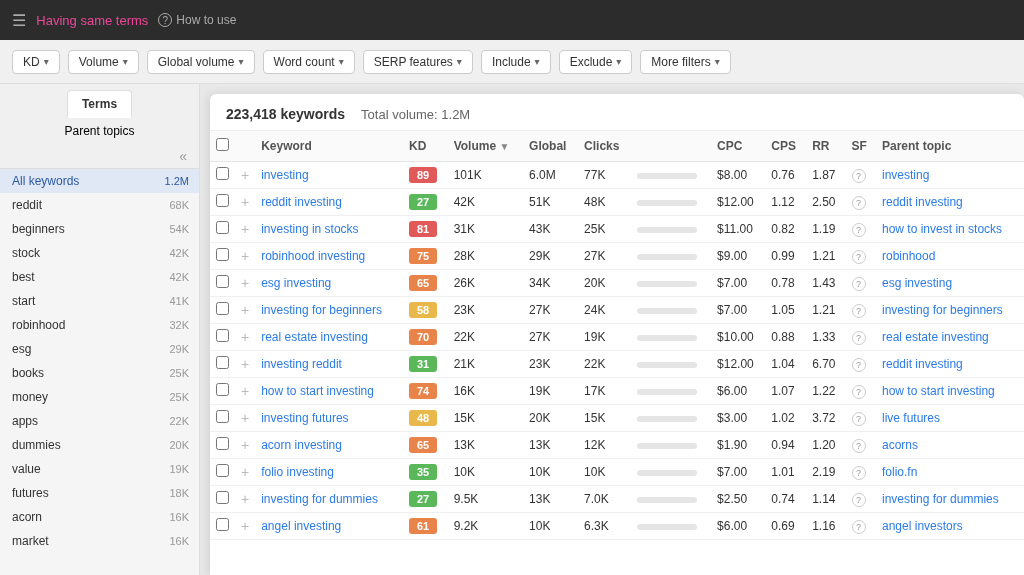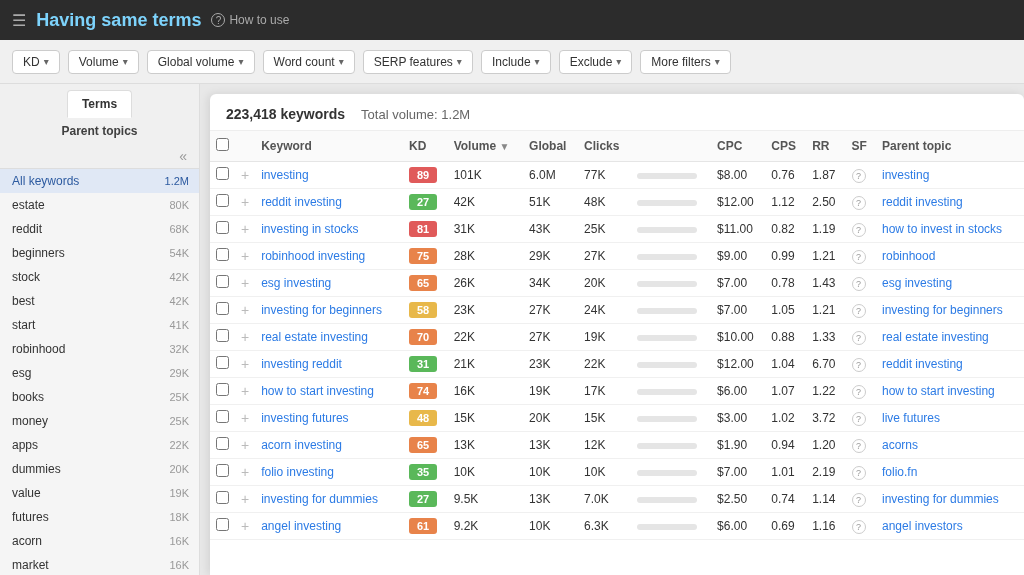--- a/index.html
+++ b/index.html
@@ -8,21 +8,21 @@
     
     .top-bar {
       background: #2c2c2c;
       height: 40px;
       display: flex;
       align-items: center;
       padding: 0 12px;
       gap: 10px;
     }
     .hamburger { color: #aaa; font-size: 16px; cursor: pointer; }
-    .app-title { color: #7dd3fc; font-size: 18px; font-weight: 700; }
+    .app-title { color: #ec4899; font-size: 13px; font-weight: 400; }
     .help-link { color: #aaa; font-size: 12px; display: flex; align-items: center; gap: 4px; }
     .help-icon { width: 14px; height: 14px; border-radius: 50%; border: 1px solid #aaa; display: inline-flex; align-items: center; justify-content: center; font-size: 10px; color: #aaa; }
 
     
     .filter-bar {
       background: #f0f0f0;
       height: 44px;
       display: flex;
       align-items: center;
       padding: 0 12px;
@@ -65,22 +65,21 @@
       padding: 6px 8px 0;
       gap: 0;
       flex-direction: column;
     }
     .sidebar-tab {
       padding: 6px 14px;
       font-size: 12px;
       cursor: pointer;
       border-radius: 4px 4px 0 0;
       background: transparent;
-      color: #404040;
-      font-weight: bold;
+      color: #000000;
     }
     .sidebar-tab.active {
       background: #fff;
       color: #333;
       font-weight: 600;
       border: 1px solid #ddd;
       border-bottom: 1px solid #fff;
     }
     .sidebar-collapse { margin-left: auto; color: #999; cursor: pointer; font-size: 14px; padding: 4px; }
 
@@ -257,24 +256,20 @@
       </div>
       <div class="sidebar-tab">
         <span>Parent topics</span>
       </div>
       <span class="sidebar-collapse">«</span>
     </div>
     <div class="sidebar-list">
     <div class="sidebar-item all-kw">
           <span class="item-label">All keywords</span>
           <span class="item-count">1.2M</span>
-        </div>
-        <div class="sidebar-item">
-          <span class="item-label">estate</span>
-          <span class="item-count">80K</span>
         </div>
         <div class="sidebar-item">
           <span class="item-label">reddit</span>
           <span class="item-count">68K</span>
         </div>
         <div class="sidebar-item">
           <span class="item-label">beginners</span>
           <span class="item-count">54K</span>
         </div>
         <div class="sidebar-item">

